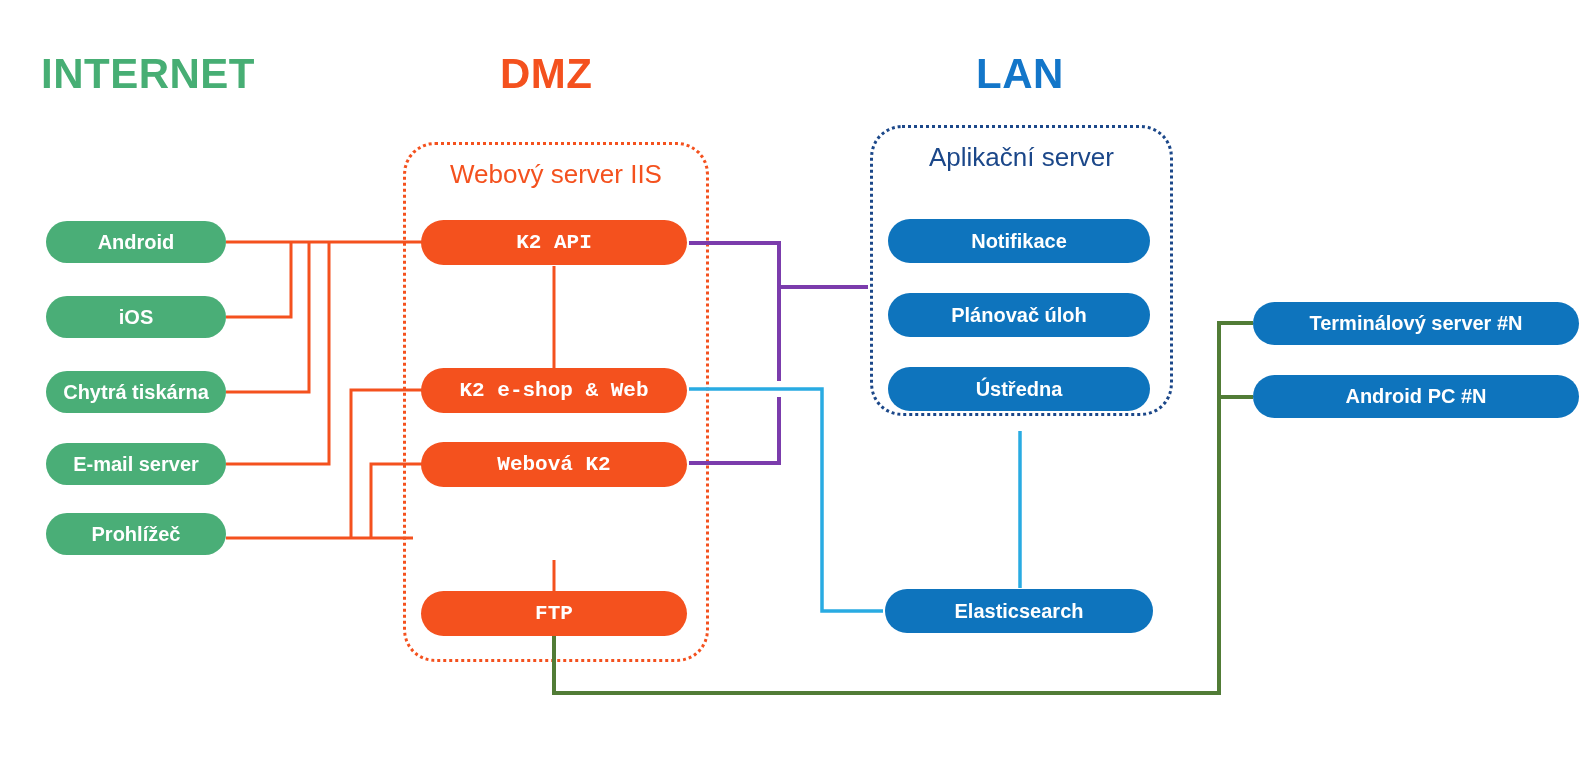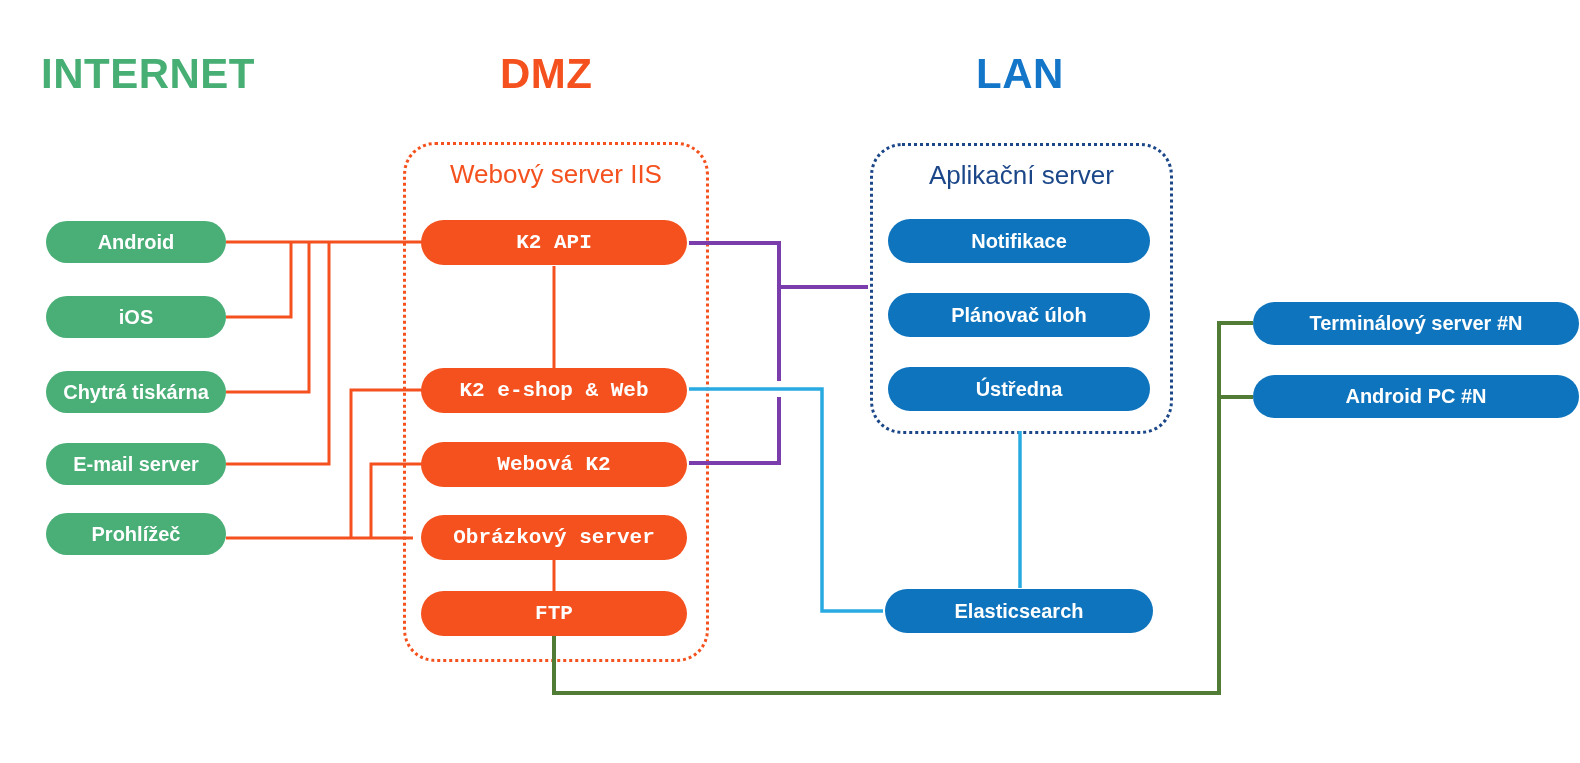--- a/index.html
+++ b/index.html
@@ -19,21 +19,21 @@
     font-weight:600;text-align:left;white-space:nowrap;
   }
   .pill-green{background:#4aae77;left:33px;width:180px;height:42px;font-size:20px;}
   .pill-orange{background:#f4511e;left:408px;width:266px;height:45px;font-size:21px;font-family:Liberation Mono, monospace;}
   .pill-blue{background:#0e74bd;left:875px;width:262px;height:44px;font-size:20px;}
   .pill-elastic{background:#0e74bd;left:872px;top:589px;width:268px;height:44px;font-size:20px;}
   .pill-right{background:#0e74bd;left:1240px;width:326px;height:43px;font-size:20px;}
 
   .group-box{position:absolute;border-radius:32px;background:transparent;}
   .dmz-box{left:390px;top:142px;width:300px;height:514px;border:3px dotted #f4511e;}
-  .lan-box{left:857px;top:143px;width:297px;height:285px;border:3px dotted #1b4789;}
+  .lan-box{left:857px;top:125px;width:297px;height:285px;border:3px dotted #1b4789;}
   .group-title{
     position:absolute;top:14px;left:0;width:100%;text-align:center;
     font-size:26px;font-weight:500;
   }
   .dmz-box .group-title{color:#f4511e;}
   .lan-box .group-title{color:#1b4789;}
 
   svg.lines{position:absolute;left:0;top:0;width:1580px;height:763px;}
   svg.lines path{fill:none;}
   .ln-orange{stroke:#f4511e;stroke-width:3;}
@@ -82,21 +82,20 @@
 
   <div class="pill pill-green" style="top:221px">Android</div>
   <div class="pill pill-green" style="top:371px">Chytrá tiskárna</div>
   <div class="pill pill-green" style="top:296px">iOS</div>
   <div class="pill pill-green" style="top:443px">E-mail server</div>
   <div class="pill pill-green" style="top:513px">Prohlížeč</div>
 
   <div class="pill pill-orange" style="top:220px">K2 API</div>
   <div class="pill pill-orange" style="top:368px">K2 e-shop &amp; Web</div>
   <div class="pill pill-orange" style="top:442px">Webová K2</div>
-  <div class="pill pill-orange" style="top:515px">Obrázkový server</div>
   <div class="pill pill-orange" style="top:591px">FTP</div>
 
   <div class="pill pill-blue" style="top:219px">Notifikace</div>
   <div class="pill pill-blue" style="top:293px">Plánovač úloh</div>
   <div class="pill pill-blue" style="top:367px">Ústředna</div>
 
   <div class="pill pill-elastic">Elasticsearch</div>
 
   <div class="pill pill-right" style="top:302px">Terminálový server #N</div>
   <div class="pill pill-right" style="top:375px">Android PC #N</div>

